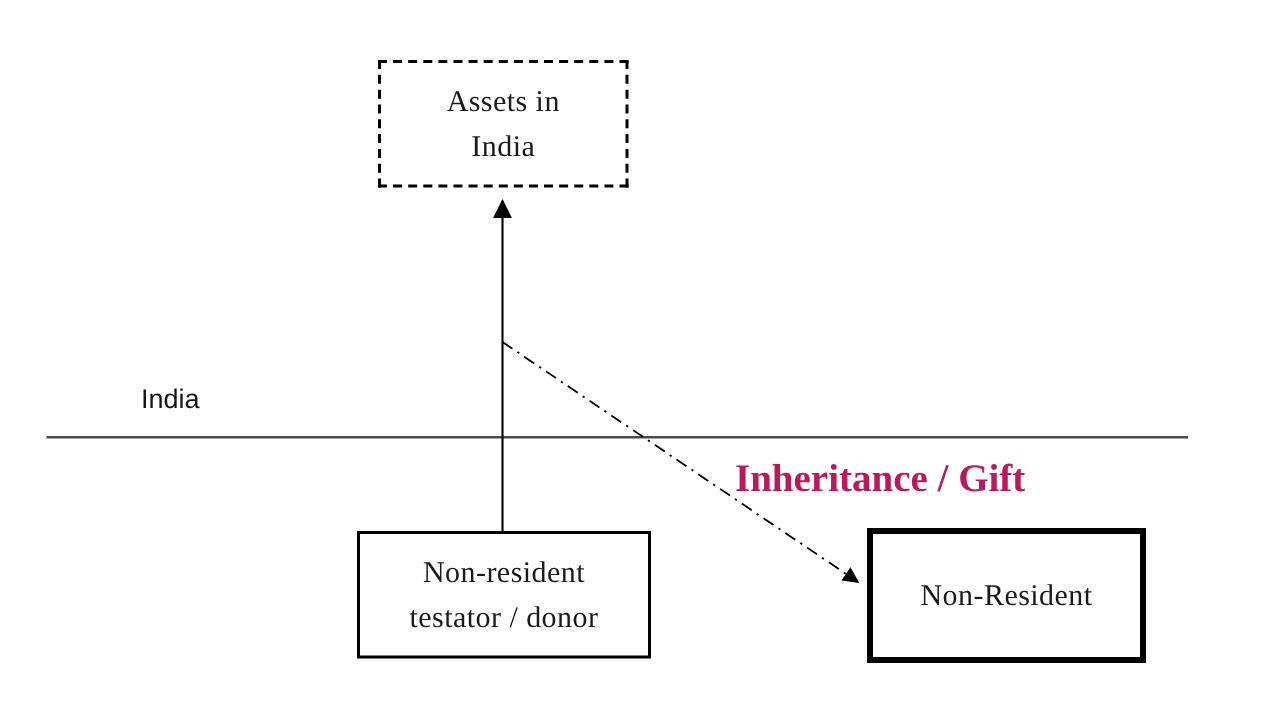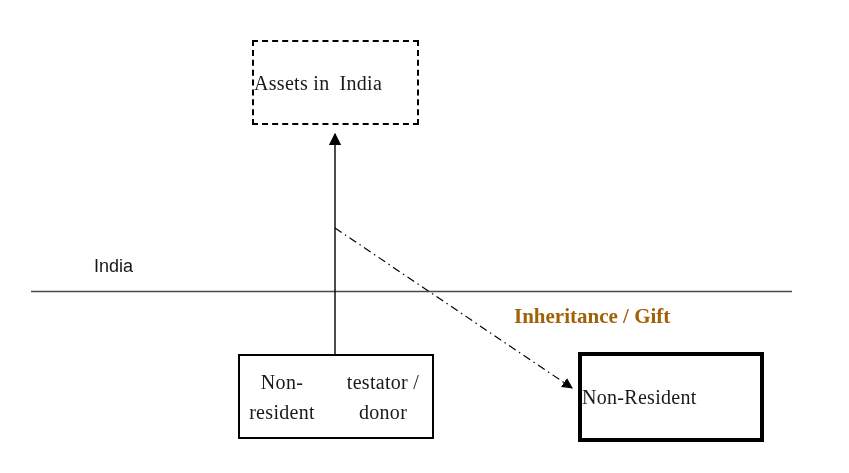--- a/index.html
+++ b/index.html
@@ -19,28 +19,29 @@
     position: absolute;
     left: 0;
     top: 0;
     width: 849px;
     height: 473px;
   }
   .box {
     position: absolute;
     box-sizing: border-box;
     display: flex;
+    flex-direction: column;
     align-items: center;
+    justify-content: center;
     text-align: center;
     background: #ffffff;
     color: #1a1a1a;
     font-size: 20px;
     line-height: 30px;
     letter-spacing: 0.3px;
-    gap: 10px;
   }
   .box span { display: block; }
   .box-assets {
     left: 252px;
     top: 40px;
     width: 167px;
     height: 85px;
     border: 2px dashed #000000;
   }
   .box-testator {
@@ -61,26 +62,26 @@
     position: absolute;
     font-family: "Liberation Sans", sans-serif;
     font-size: 18px;
     color: #161616;
     white-space: nowrap;
   }
   .label-india { left: 94px; top: 256px; }
   .label-outside { left: 67px; top: 307px; }
   .label-inheritance {
     position: absolute;
-    left: 514px;
+    left: 490px;
     top: 304px;
     font-family: "Liberation Serif", serif;
     font-weight: bold;
-    font-size: 21px;
-    color: #a16207;
+    font-size: 26px;
+    color: #be185d;
     white-space: nowrap;
   }
   .arrowhead { fill: #000000; }
 </style>
 </head>
 <body>
 
 <div class="canvas">
 
   <svg class="connector-layer" width="849" height="473" viewBox="0 0 849 473" xmlns="http://www.w3.org/2000/svg">

